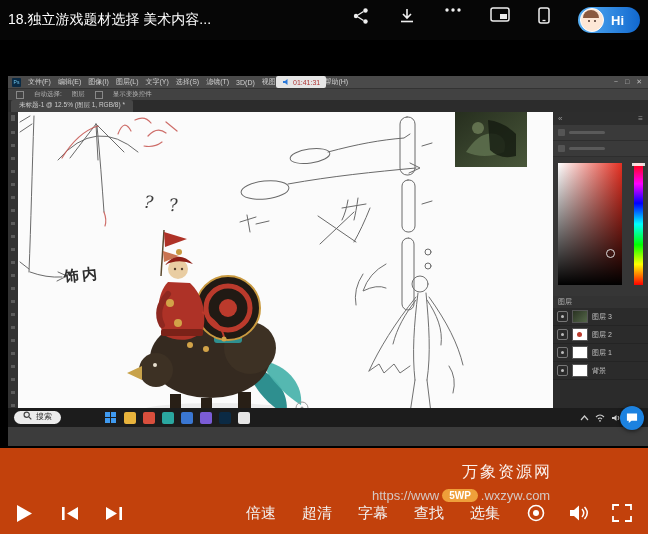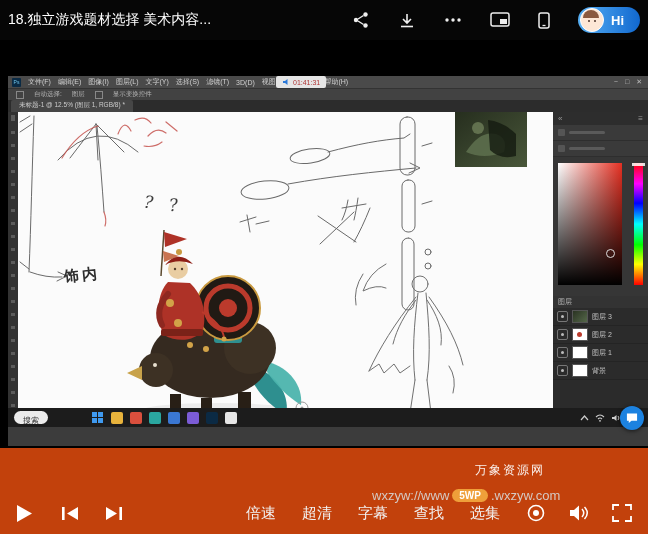--- a/index.html
+++ b/index.html
@@ -3,21 +3,21 @@
 <meta charset="utf-8">
 <style>
   html,body{margin:0;padding:0;background:#000;}
   .stage{position:relative;width:648px;height:534px;background:#c2410c;overflow:hidden;
          font-family:"Liberation Sans",sans-serif;}
 
   
   .hdr{position:absolute;top:0;left:0;right:0;height:40px;background:#060606;
        display:flex;align-items:center;padding:0 8px;box-sizing:border-box;}
   .hdr-title{color:#fff;font-size:14px;white-space:nowrap;}
-  .hdr-icons{margin-left:auto;display:flex;align-items:center;gap:28px;}
+  .hdr-icons{margin-left:auto;display:flex;align-items:flex-start;gap:28px;}
   .hicon{background:none;border:0;padding:0;cursor:pointer;display:flex;align-items:center;}
   .avatar-pill{height:26px;border-radius:13px;background:linear-gradient(90deg,#57b0f5,#1168cf);
        display:flex;align-items:center;gap:7px;padding:2px 16px 2px 2px;color:#fff;
        font-size:13px;font-weight:bold;cursor:pointer;border:0;}
   .avatar{width:22px;height:22px;border-radius:50%;background:#fde7d6;border:1px solid #fff;
        position:relative;overflow:hidden;}
   .avatar::before{content:"";position:absolute;left:2px;top:1px;width:16px;height:8px;
        border-radius:8px 8px 0 0;background:#8a5a40;}
   .avatar::after{content:"";position:absolute;left:7px;top:11px;width:2px;height:2px;
        border-radius:50%;background:#4a332a;box-shadow:6px 0 0 #4a332a;}
@@ -84,21 +84,21 @@
   .thumb.dark{background:linear-gradient(135deg,#2a3322,#55684a);}
   .thumb.art::after{content:"";position:absolute;left:4px;top:3px;width:5px;height:5px;
       border-radius:50%;background:#bb3a2c;}
   .pfoot{height:12px;background:#303030;display:flex;gap:6px;align-items:center;
       justify-content:flex-end;padding:0 6px;color:#888;font-size:7px;}
 
   
   .taskbar{position:absolute;left:0;right:0;bottom:0;height:19px;background:#1c1c1c;
       display:flex;align-items:center;padding:0 6px;gap:6px;box-sizing:border-box;}
   .search{height:13px;background:#ececec;border-radius:7px;display:flex;align-items:flex-start;
-      gap:4px;padding:0 9px;color:#333;font-size:8px;flex-direction:column;}
+      gap:4px;padding:0 9px;color:#333;font-size:8px;}
   .apps{display:flex;gap:7px;margin-left:38px;align-items:center;}
   .app{width:12px;height:12px;border-radius:2px;}
   .app.win{background:none;display:grid;grid-template-columns:5px 5px;
       grid-template-rows:5px 5px;gap:1px;}
   .winpane{background:#3f9af0;}
   .tray{margin-left:auto;display:flex;align-items:center;gap:6px;color:#ccc;}
   .clockbars{display:flex;flex-direction:column;gap:2px;}
   .clockbars i{display:block;width:15px;height:2px;background:#9a9a9a;border-radius:1px;}
 
   .fab{position:absolute;left:620px;top:366px;width:24px;height:24px;border-radius:50%;
@@ -109,21 +109,21 @@
   .progress-row{position:absolute;left:0;right:0;top:456px;height:26px;display:flex;
       align-items:center;padding:0 10px;gap:10px;box-sizing:border-box;}
   .time-cur{color:#fff;font-size:13px;font-weight:bold;}
   .time-dur{color:#c9c9c9;font-size:13px;}
   .track{flex:1;height:4px;background:#565656;border-radius:2px;position:relative;cursor:pointer;}
   .fill{position:absolute;left:0;top:0;bottom:0;background:#1f8fe5;border-radius:2px;width:83%;}
   .knob{position:absolute;right:-5px;top:50%;transform:translateY(-50%);width:10px;height:10px;
       border-radius:50%;background:#fff;box-shadow:0 0 4px #1f8fe5;}
 
   
-  .wm-name{position:absolute;top:462px;right:103px;color:rgba(255,255,255,.92);font-size:12px;
+  .wm-name{position:absolute;top:462px;right:96px;color:rgba(255,255,255,.92);font-size:16px;
       letter-spacing:2px;pointer-events:none;}
   .wm-url{position:absolute;top:488px;left:372px;display:flex;align-items:center;gap:3px;
       color:rgba(215,215,215,.9);font-size:13px;pointer-events:none;}
   .wm-badge{background:#ef9f3a;color:#fff;font-size:10px;font-weight:bold;padding:1px 7px;
       border-radius:9px;}
 
   
   .controls{position:absolute;left:0;right:0;top:492px;height:42px;display:flex;
       align-items:center;padding:0 16px;box-sizing:border-box;}
   .ctl{background:none;border:0;padding:0;display:flex;align-items:center;cursor:pointer;}
@@ -434,21 +434,21 @@
     <button class="fab">
       <svg width="13" height="12" viewBox="0 0 13 12">
         <path d="M1,1 h11 v8 h-6 l-3,2.5 v-2.5 h-2 z" fill="#fff"></path>
       </svg>
     </button>
   </div>
 
 
   <div class="wm-name">万象资源网</div>
   <div class="wm-url">
-    <span>wxzyw://www</span>
+    <span>https://www</span>
     <span class="wm-badge">5WP</span>
     <span>.wxzyw.com</span>
   </div>
 
   <div class="controls">
     <button class="ctl play">
       <svg width="17" height="19" viewBox="0 0 17 19">
         <path d="M1,1 L16,9.5 L1,18 Z" fill="#fff"></path>
       </svg>
     </button>

